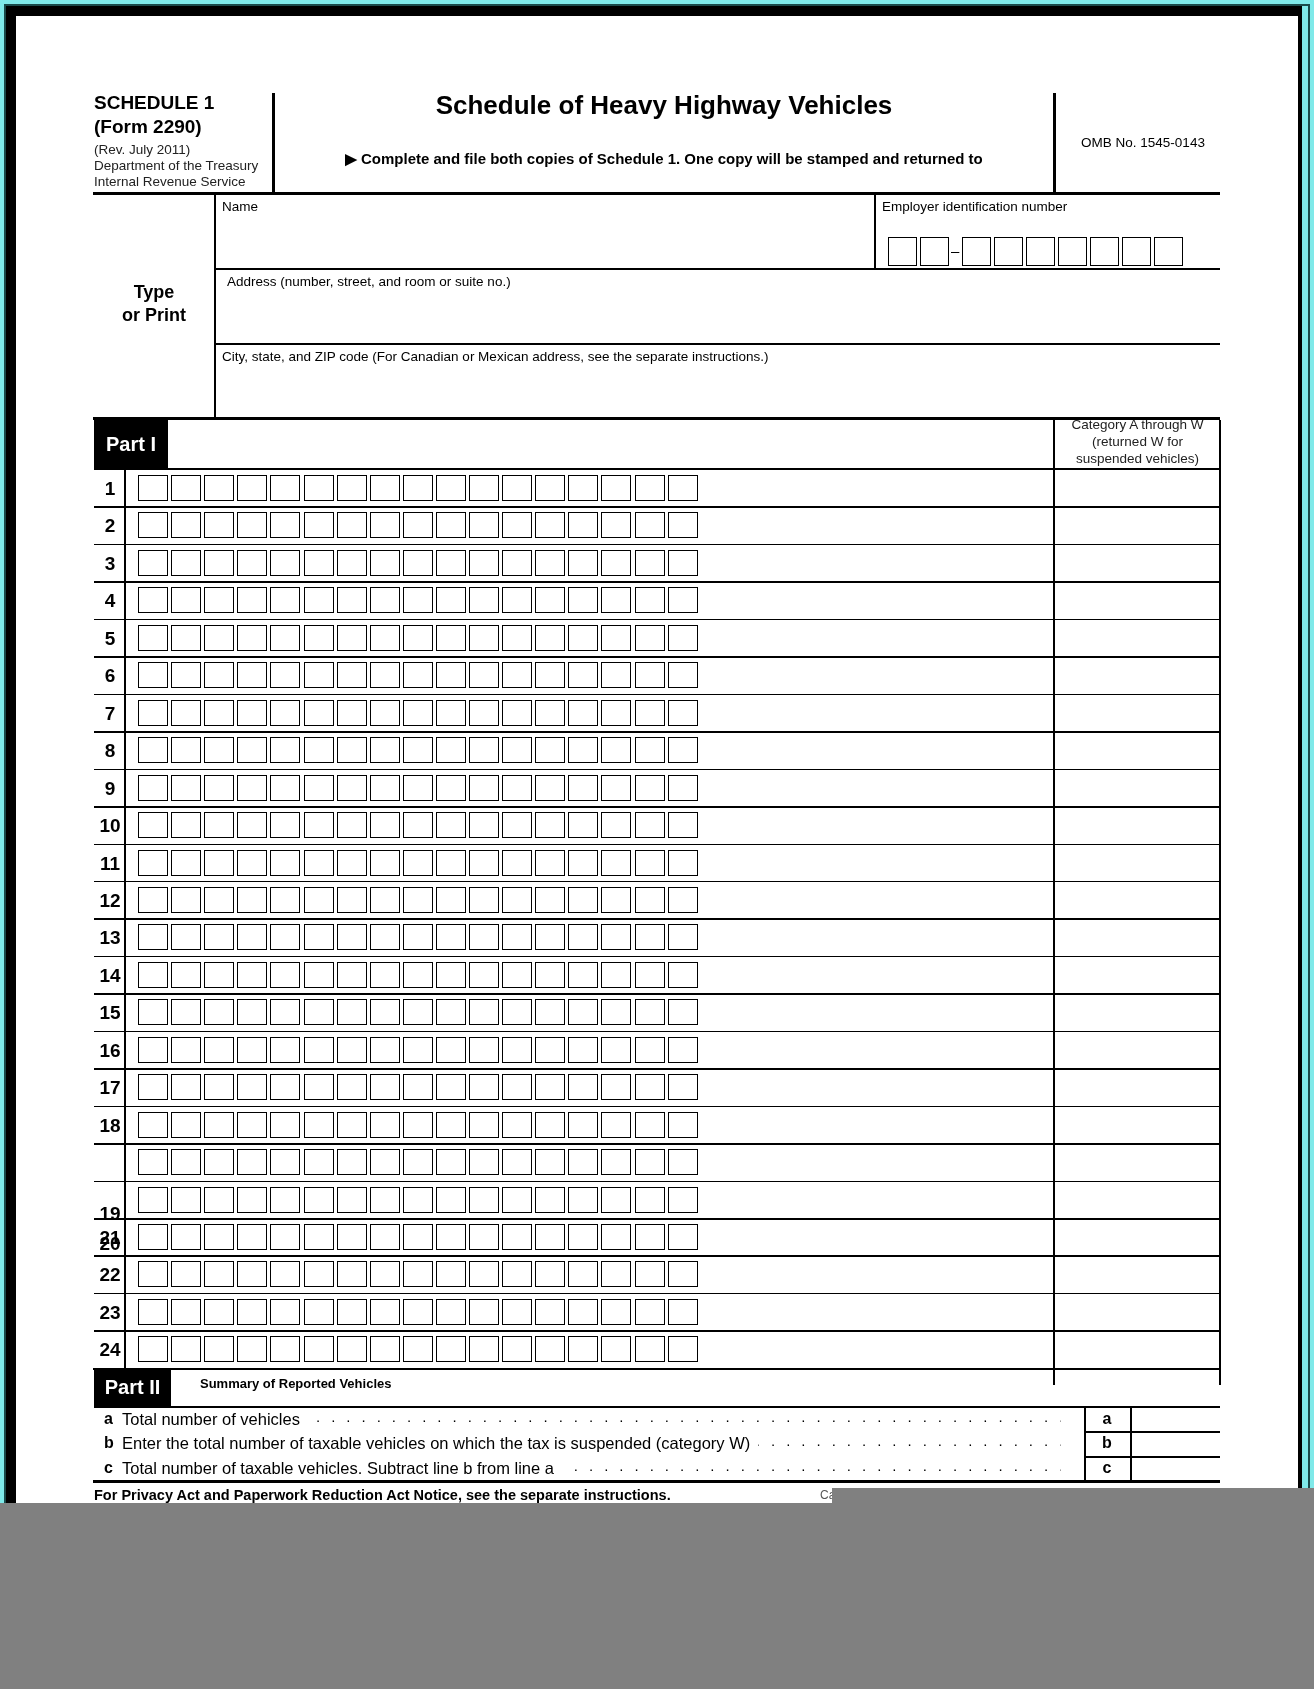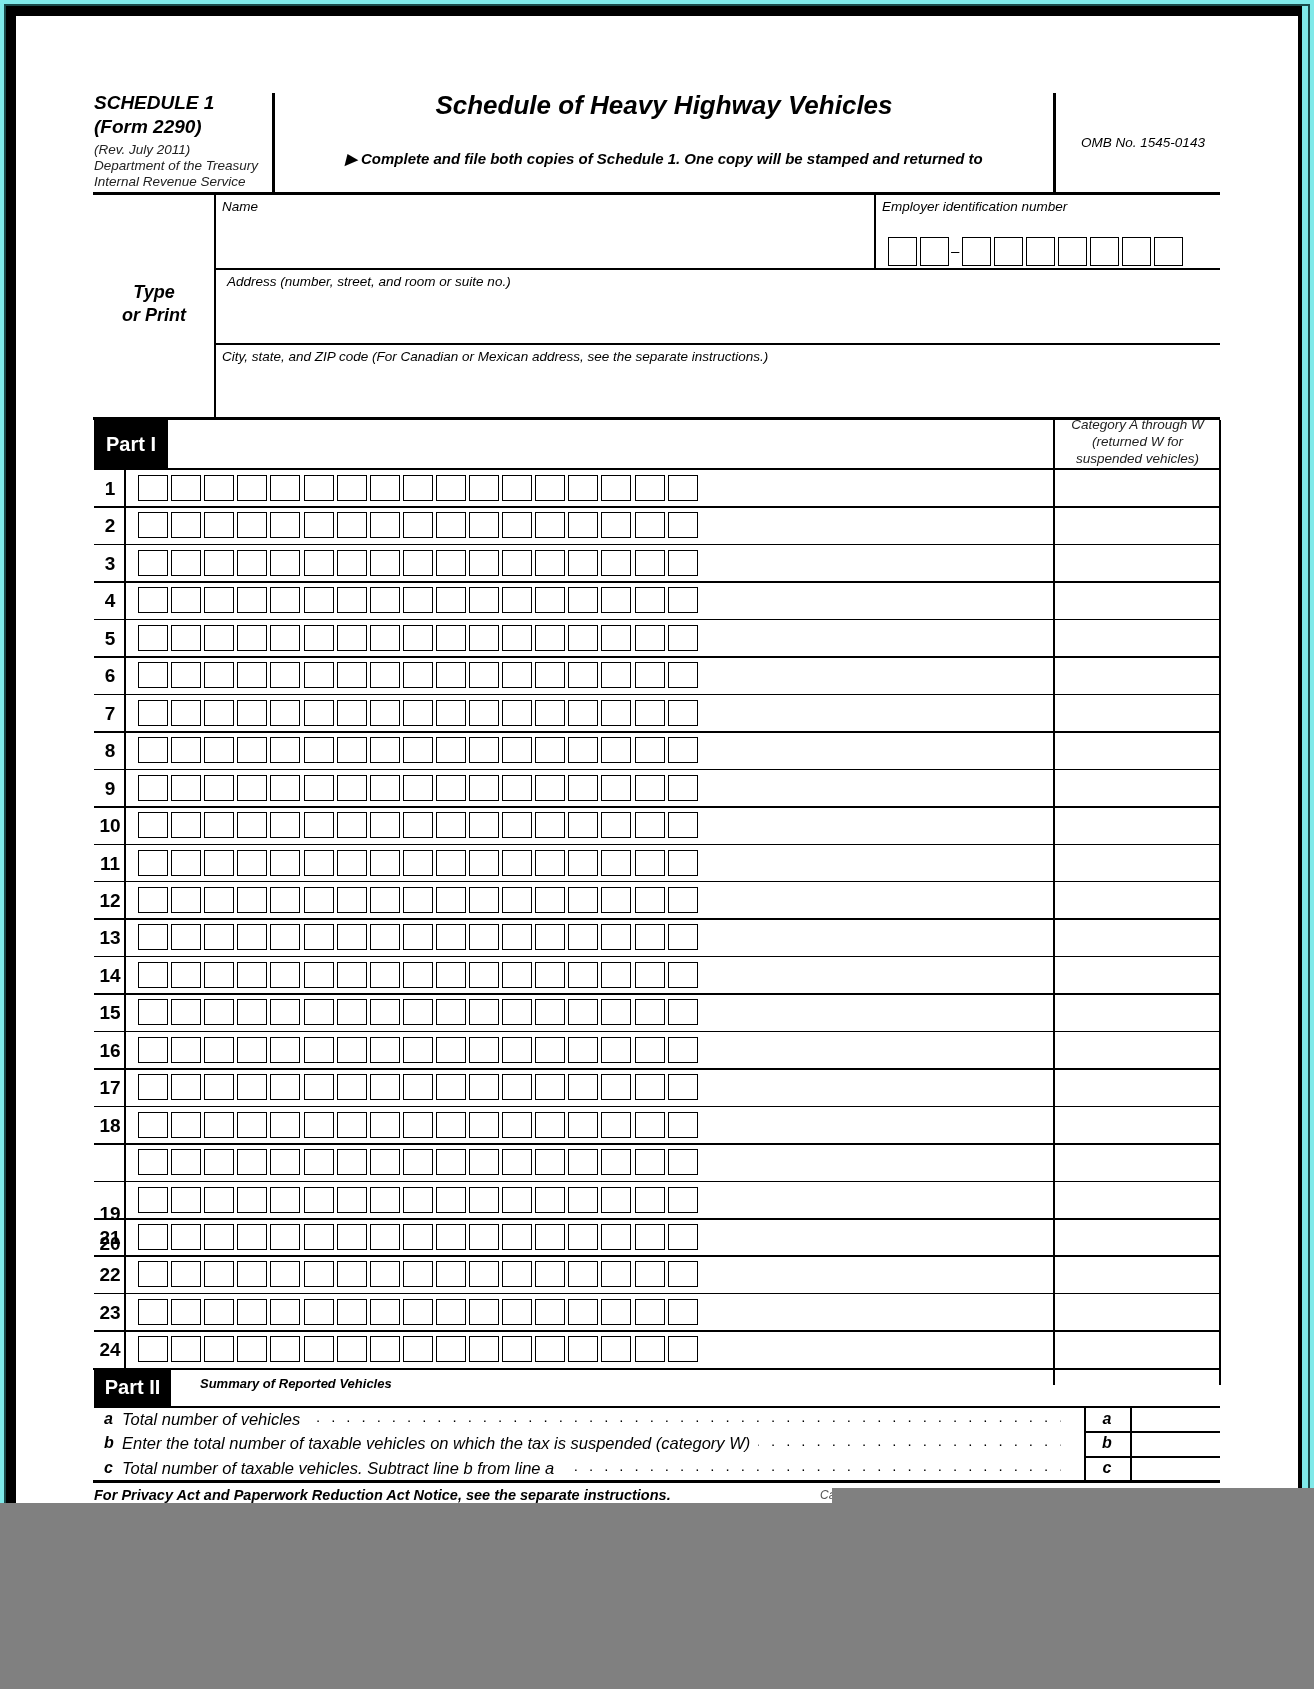--- a/index.html
+++ b/index.html
@@ -1,21 +1,21 @@
 <!DOCTYPE html>
 <html><head>
 <meta charset="utf-8">
 <style>
   html, body { margin:0; padding:0; }
   body { width:1314px; height:1689px; position:relative; overflow:hidden; background:#808080; font-family:"Liberation Sans", sans-serif; color:#000; }
   .frame { position:absolute; left:0; top:0; width:1314px; height:1689px; background:#7fe9e9; }
   .frame-inner { position:absolute; left:4px; top:4px; right:4px; bottom:0; border:2px solid #1a4a4a; border-bottom:none; background:#7fe9e9; }
   .page-border { position:absolute; left:6px; top:6px; width:1296px; height:1683px; background:#000; }
   .page { position:absolute; left:16px; top:16px; width:1282px; height:1673px; background:#fff; }
-  .abs { position:absolute;font-style:italic; }
+  .abs { position:absolute; }
   .gray-cover { position:absolute; left:0; top:1503px; width:1314px; height:186px; background:#808080; }
   .gray-cover-right { position:absolute; left:832px; top:1488px; width:482px; height:20px; background:#808080; }
   .hline { position:absolute; background:#000; }
   .vline { position:absolute; background:#000; }
   .box { position:absolute; border:1.5px solid #000; box-sizing:border-box; background:#fff; }
   .rownum { position:absolute; font-weight:bold; font-size:19px; width:28px; text-align:center; }
   .partlabel { position:absolute; background:#000; color:#fff; font-weight:bold; font-size:20px; display:flex; align-items:center; justify-content:center; }
   .small { font-size:13.5px; }
   .dots { position:absolute; font-size:15px; letter-spacing:11px; color:#000; white-space:nowrap; overflow:hidden; }
 </style>

